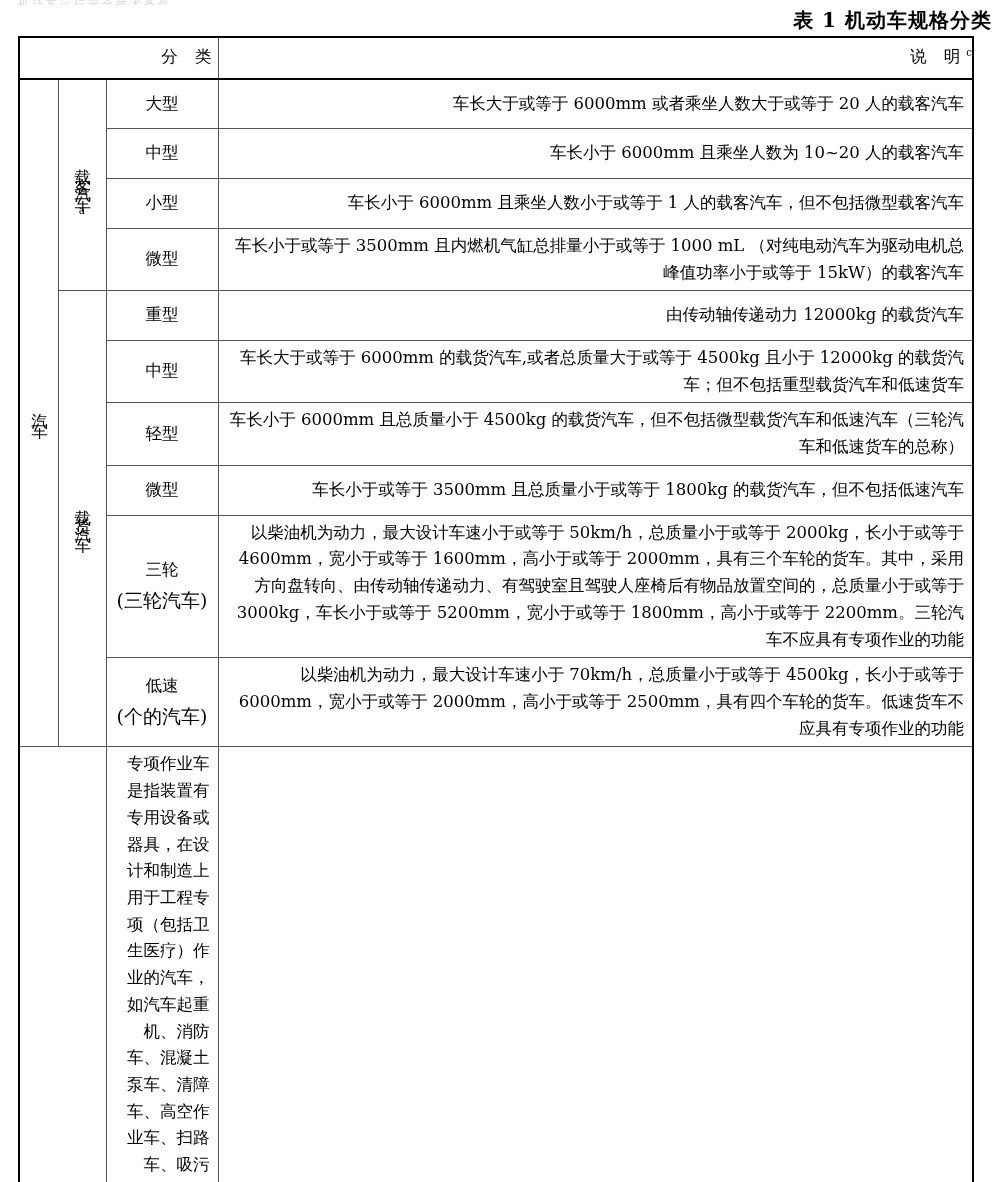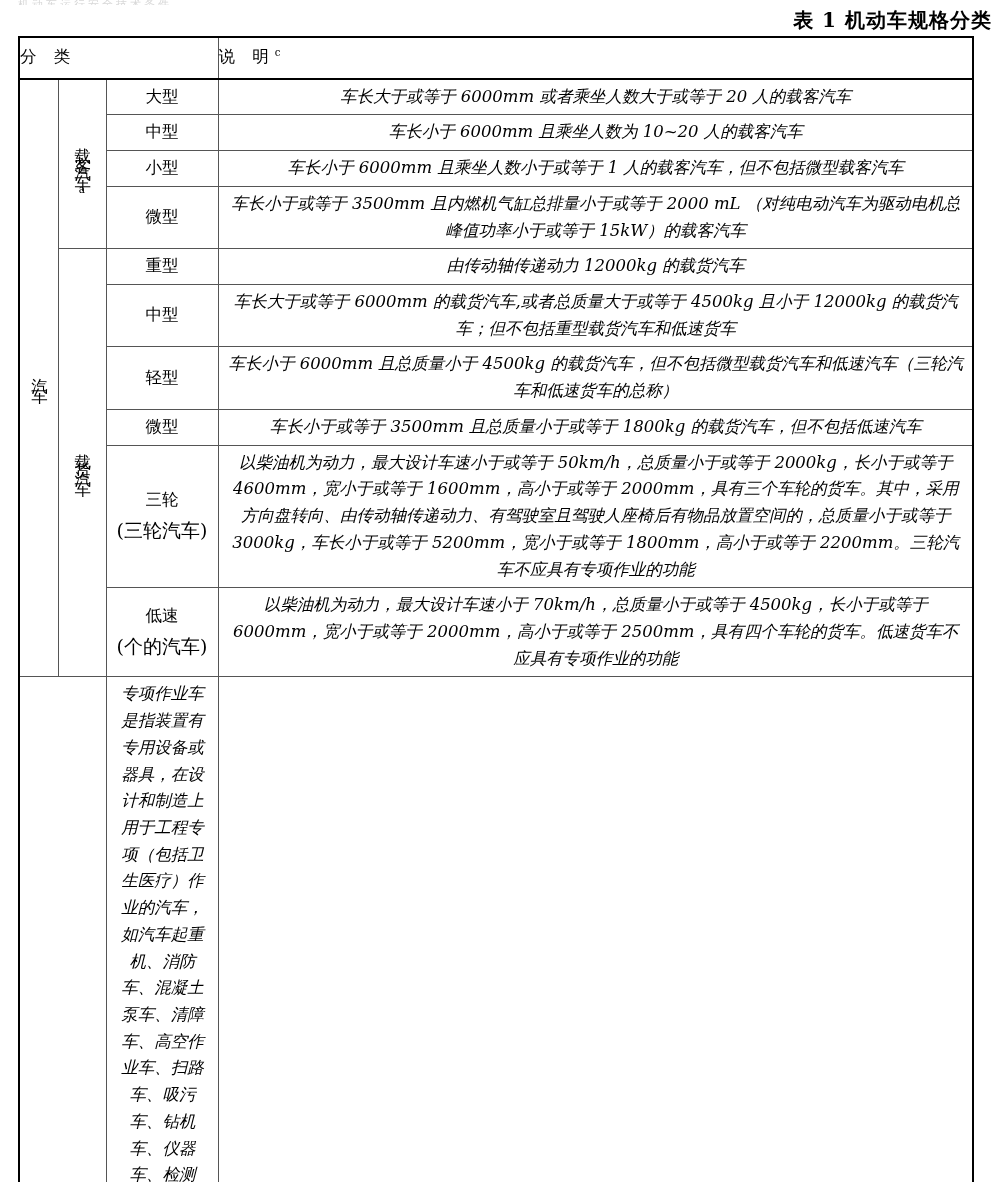--- a/index.html
+++ b/index.html
@@ -58,21 +58,21 @@
   }
   table.spec td, table.spec th {
     border: 1px solid #555;
     vertical-align: middle;
     padding: 3px 6px;
     font-size: 16.5px;
     line-height: 1.62;
     font-weight: normal;
   }
   .hdr {
-    text-align: left;
+    text-align: right;
     font-size: 18px;
     letter-spacing: 6px;
     padding: 6px 0 7px 0 !important;
     border-bottom: 2.5px solid #000 !important;
   }
   .hdr .sup {
     letter-spacing: 0;
   }
   .vcol {
     text-align: center;
@@ -89,36 +89,35 @@
   }
   .vcol .fn {
     display: block;
     font-size: 10.5px;
     margin-top: 5px;
     line-height: 1;
   }
   .sizecol {
     text-align: center;
     width: 112px;
-    padding: 4px 2px !important;
+    padding: 11px 2px !important;
     margin-top: 20px;
   }
   .sizecol .sub {
     display: block;
     font-size: 19px;
     margin-top: 1px;
   }
   .spanlabel {
     text-align: center;
     padding: 3px 2px !important;
   }
   .desc {
-    text-align: center;
+    text-align: right;
     padding: 4px 8px 4px 9px !important;
-    font-style: italic;
   }
   sup {
     font-size: 0.62em;
     vertical-align: super;
     line-height: 0;
   }
 </style>
 </head>
 <body>
 
@@ -155,21 +154,21 @@
           <td class="desc">车长小于 6000mm 且乘坐人数为 10~20 人的载客汽车</td>
         </tr>
 
         <tr>
           <td class="sizecol">小型</td>
           <td class="desc">车长小于 6000mm 且乘坐人数小于或等于 1 人的载客汽车，但不包括微型载客汽车</td>
         </tr>
 
         <tr>
           <td class="sizecol">微型</td>
-          <td class="desc">车长小于或等于 3500mm 且内燃机气缸总排量小于或等于 2000 mL （对纯电动汽车为驱动电机总峰值功率小于或等于 15kW）的载客汽车</td>
+          <td class="desc">车长小于或等于 3500mm 且内燃机气缸总排量小于或等于 1000 mL （对纯电动汽车为驱动电机总峰值功率小于或等于 15kW）的载客汽车</td>
         </tr>
 
         <tr>
           <td class="vcol" rowspan="6"><span class="vtext">载货汽车</span></td>
           <td class="sizecol">重型</td>
           <td class="desc">由传动轴传递动力 12000kg 的载货汽车</td>
         </tr>
 
         <tr>
           <td class="sizecol">中型</td>

